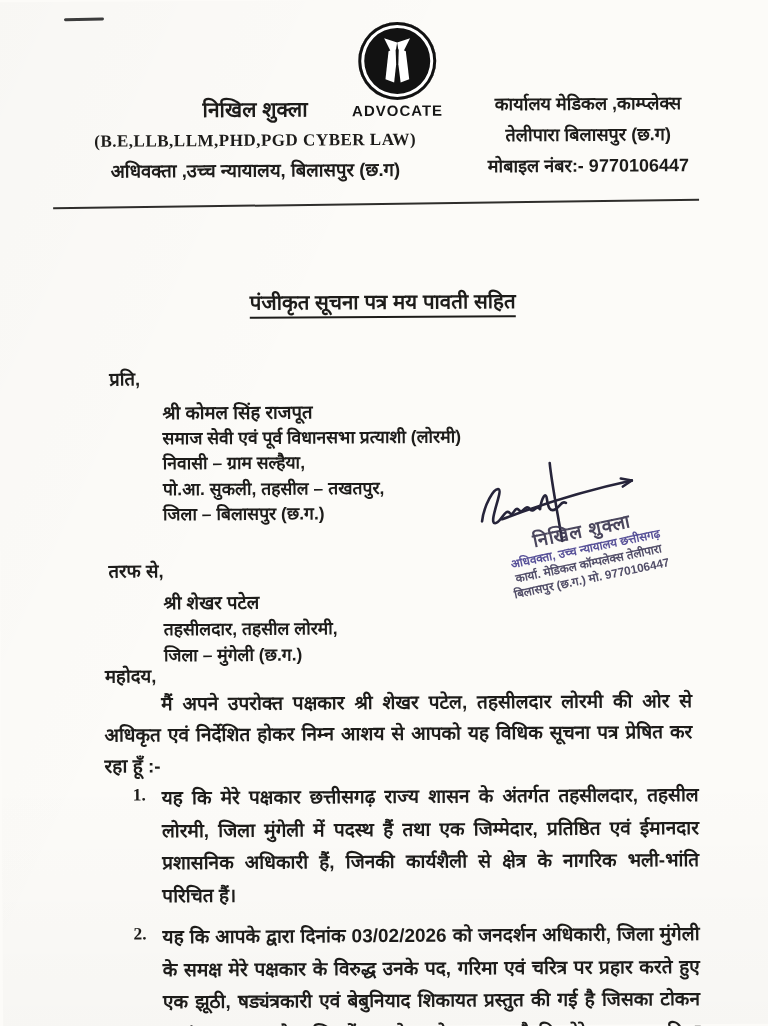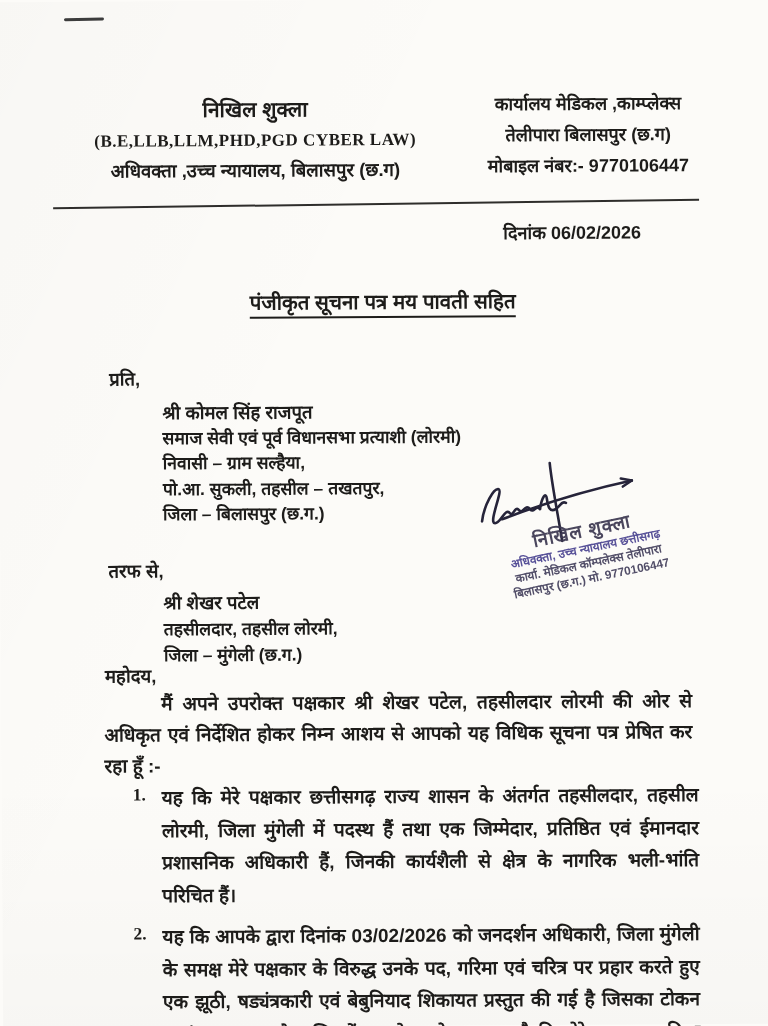--- a/index.html
+++ b/index.html
@@ -97,36 +97,48 @@
   .stamp .s2,.stamp .s3,.stamp .s4{font-size:11.8px;font-weight:700;}
   .stamp .s2{color:#4a4390;}
 </style>
 </head>
 <body>
 
 <div class="page">
 
   <div class="abs scan-dash"></div>
 
+  <div class="abs logo-wrap">
+    <div class="logo-circle">
+      <svg width="54" height="54" viewBox="0 0 100 100">
+        <g fill="#ffffff">
+          <path d="M50 16 L26 8 L40 36 L48 28 Z"></path>
+          <path d="M50 16 L74 8 L60 36 L52 28 Z"></path>
+          <path d="M47 26 L34 32 L28 84 L44 90 L48 56 Z"></path>
+          <path d="M53 26 L66 32 L72 84 L56 90 L52 56 Z"></path>
+        </g>
+      </svg>
+    </div>
+    <div class="logo-label">ADVOCATE</div>
+  </div>
 
   <div class="abs hdr-left">
     <div class="name">निखिल शुक्ला</div>
     <div class="quals">(B.E,LLB,LLM,PHD,PGD CYBER LAW)</div>
     <div class="desig">अधिवक्ता ,उच्च न्यायालय, बिलासपुर (छ.ग)</div>
   </div>
 
   <div class="abs hdr-right">
     <div>कार्यालय मेडिकल ,काम्प्लेक्स</div>
     <div>तेलीपारा बिलासपुर (छ.ग)</div>
     <div>मोबाइल नंबर:- 9770106447</div>
   </div>
 
   <div class="abs divider"></div>
 
-  <div class="abs date-line">दिनांक 06/02/2026</div>
 
   <div class="abs doc-title">
     <span>पंजीकृत सूचना पत्र मय पावती सहित</span>
   </div>
 
   <div class="abs label-to">प्रति,</div>
 
   <div class="abs recipient-block addr">
     <div class="addr-name">श्री कोमल सिंह राजपूत</div>
     <div>समाज सेवी एवं पूर्व विधानसभा प्रत्याशी (लोरमी)</div>

